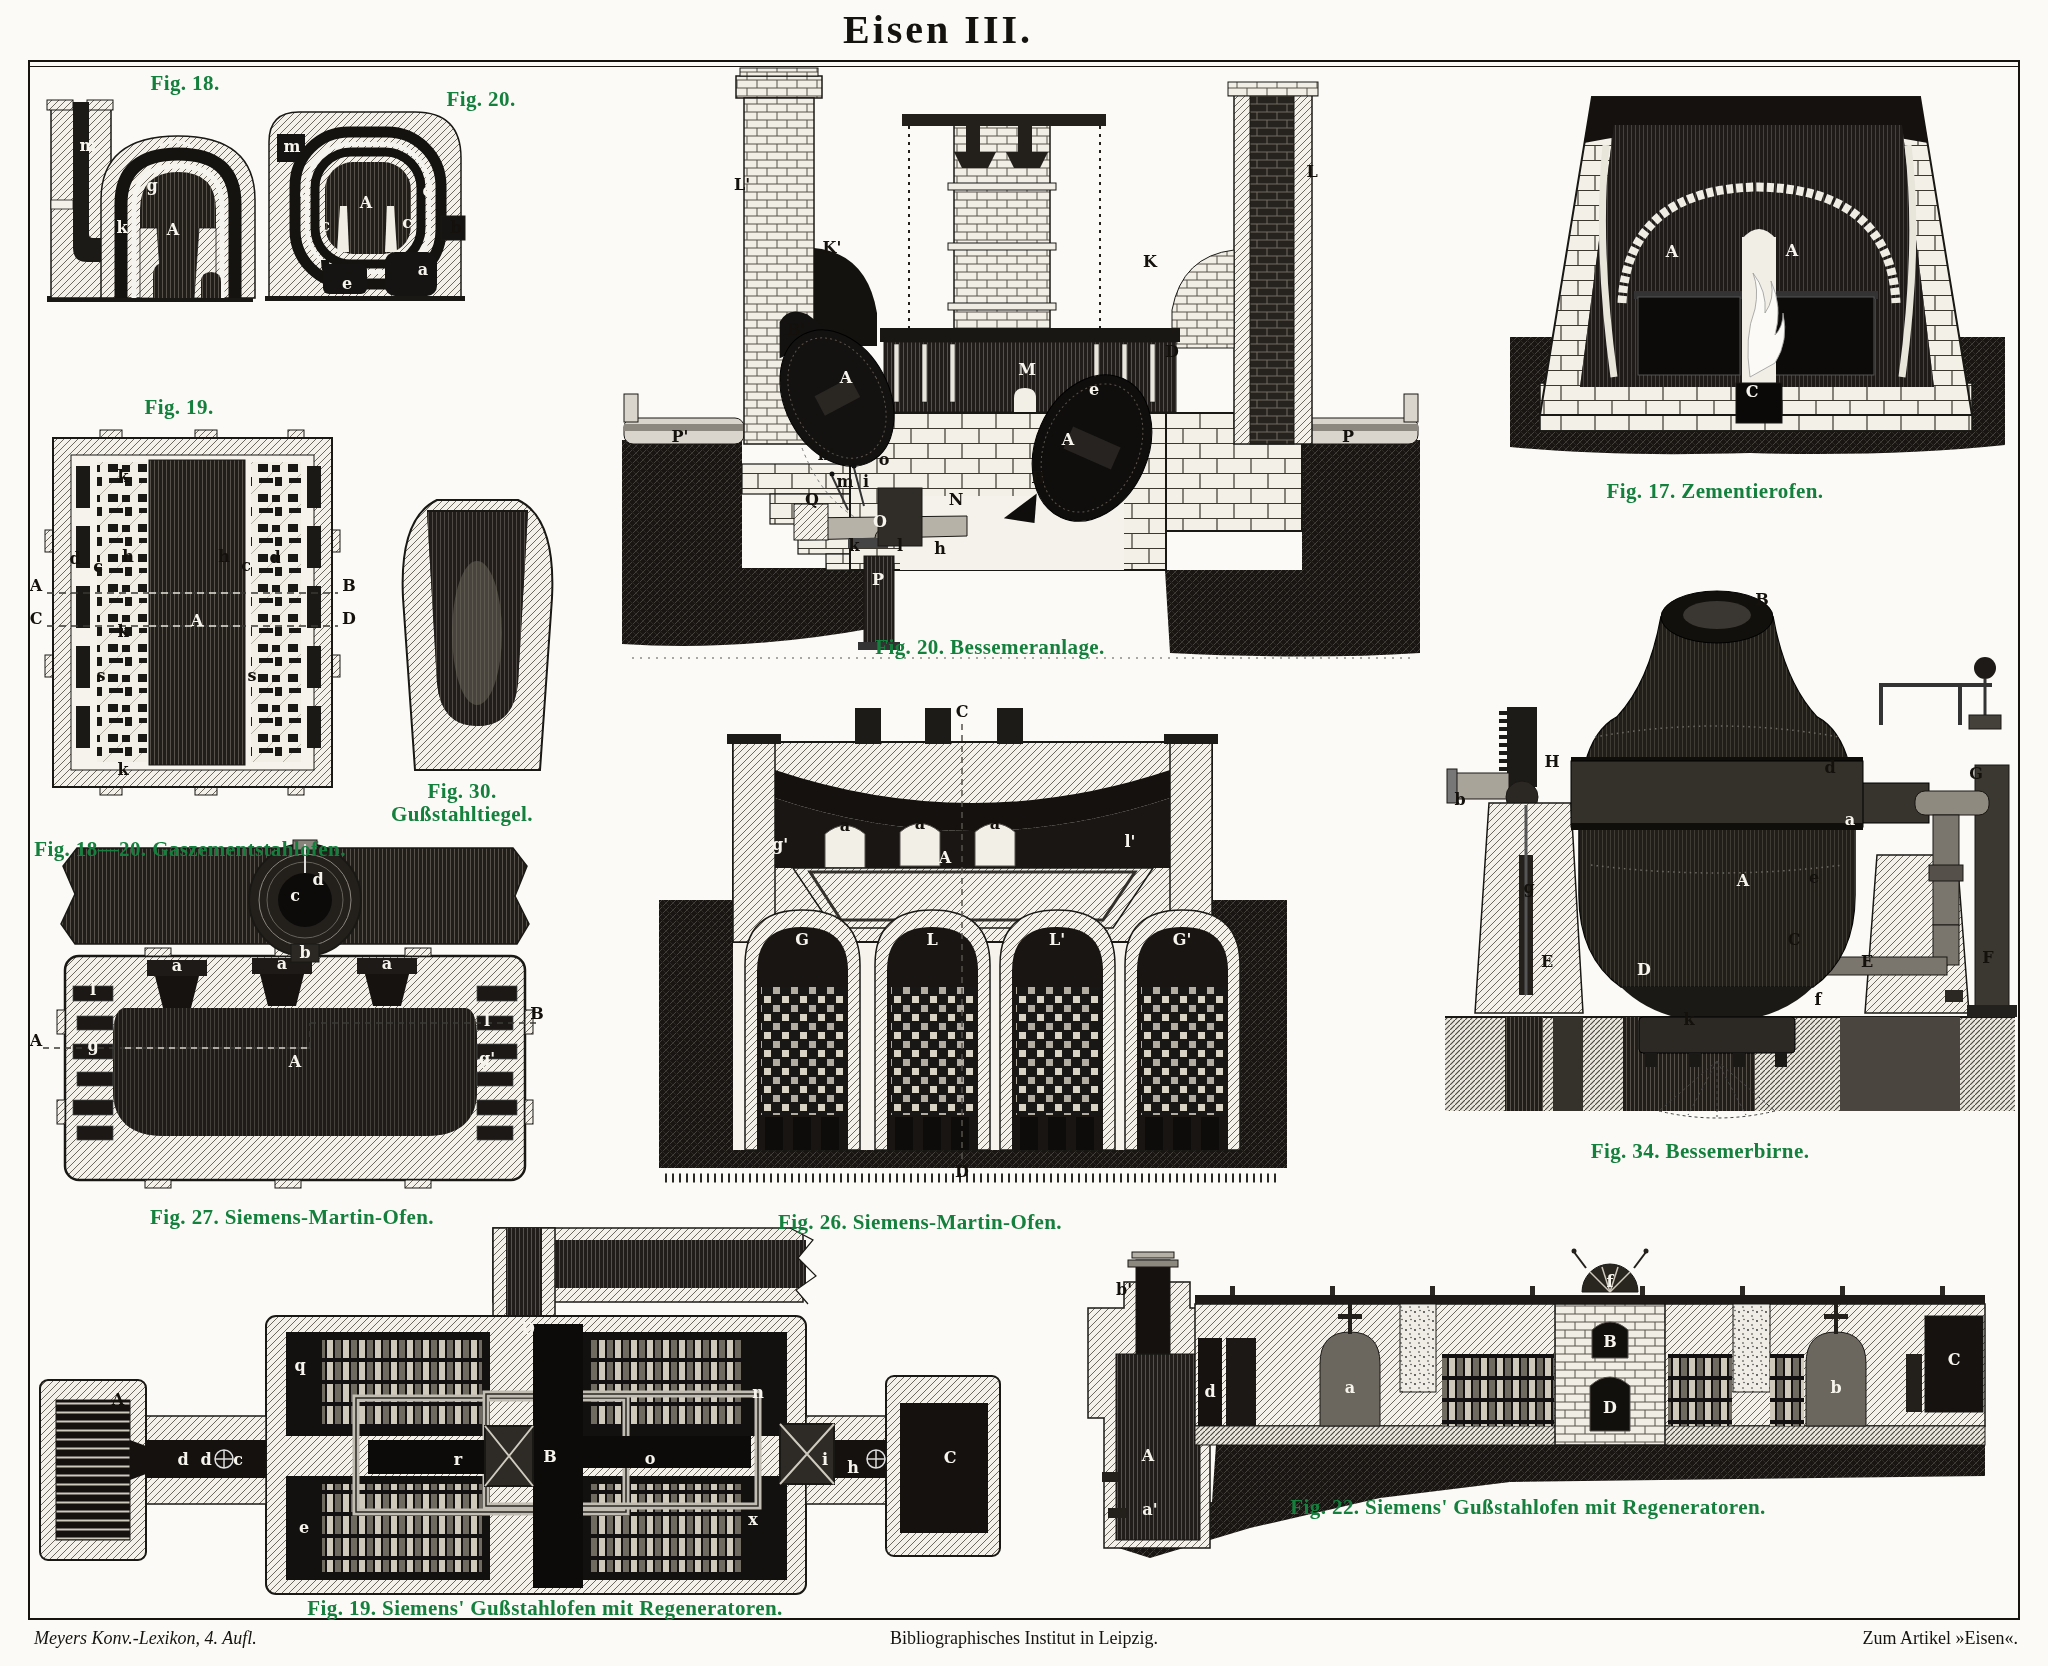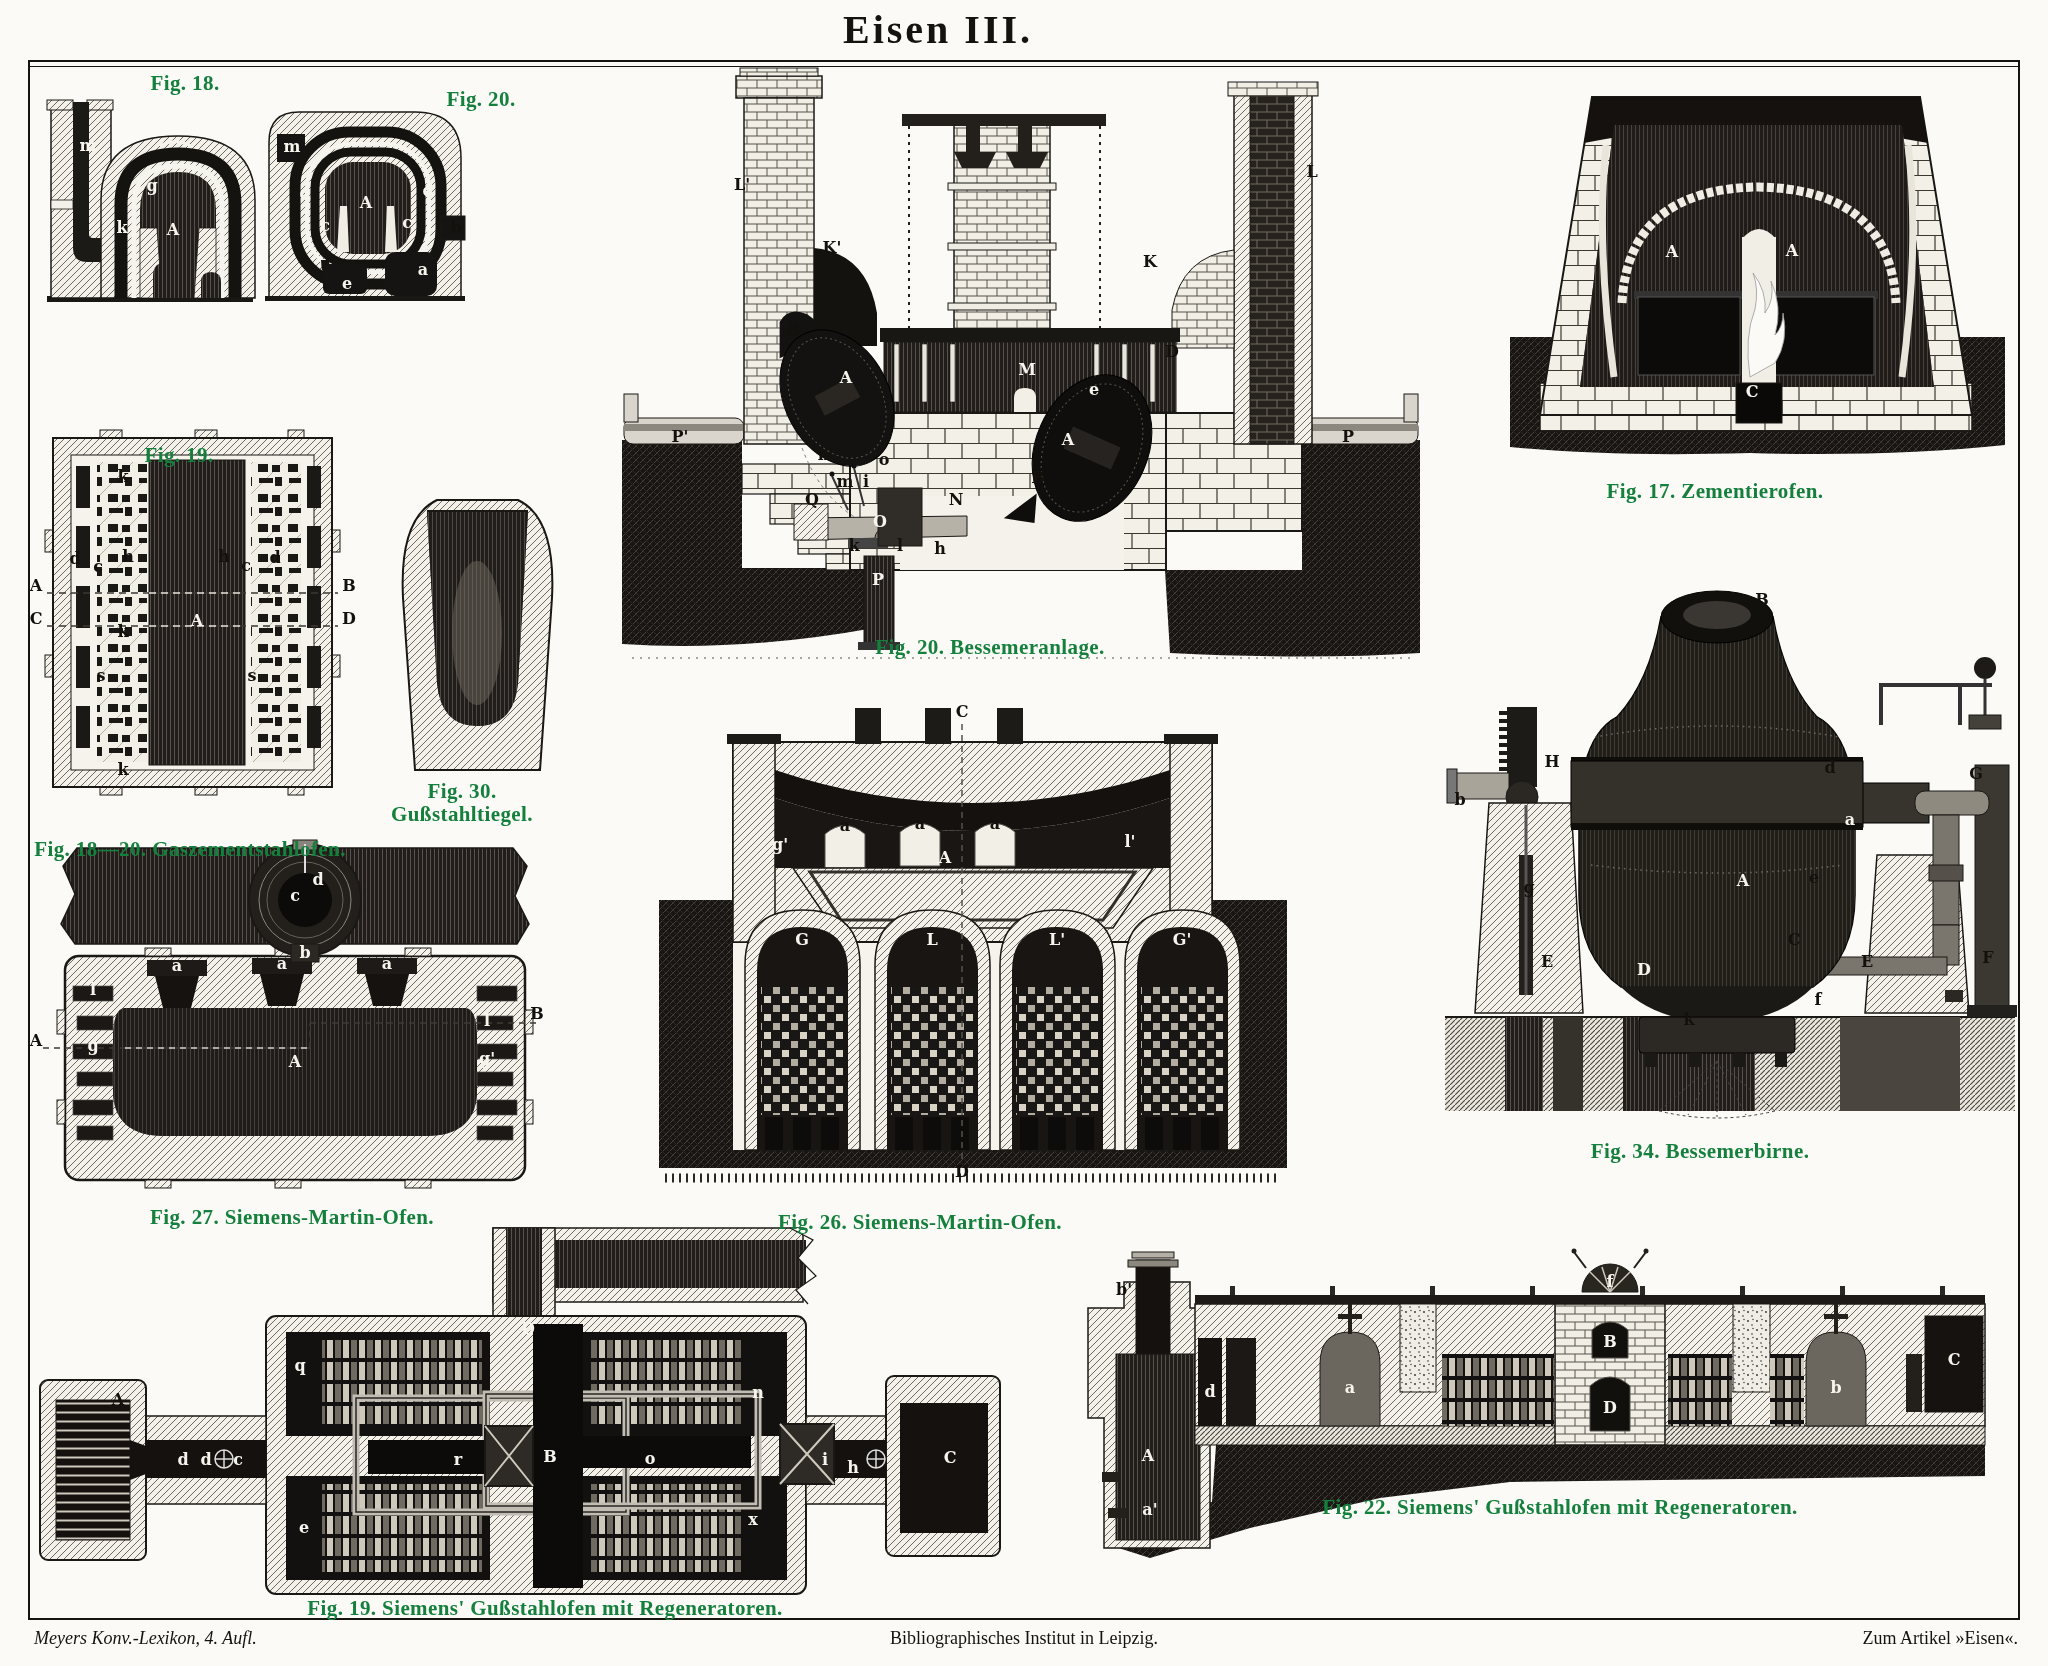--- a/index.html
+++ b/index.html
@@ -578,21 +578,21 @@
     <div class="fig-caption" style="left: 435px; top: 88px; margin-left: 46px;">Fig. 20.</div>
     <span class="lbl lw" style="left: 292px; top: 147px;">m</span>
     <span class="lbl lw" style="left: 366px; top: 203px;">A</span>
     <span class="lbl lw" style="left: 305px; top: 194px;">d</span>
     <span class="lbl lw" style="left: 428px; top: 191px;">d</span>
     <span class="lbl lw" style="left: 325px; top: 226px;">c</span>
     <span class="lbl lw" style="left: 407px; top: 223px;">c</span>
     <span class="lbl lb" style="left: 456px; top: 228px;">b</span>
     <span class="lbl lw" style="left: 347px; top: 284px;">e</span>
     <span class="lbl lw" style="left: 423px; top: 270px;">a</span>
-    <div class="fig-caption" style="left: 179px; top: 396px; margin-top: 48px;">Fig. 19.</div>
+    <div class="fig-caption" style="left: 179px; top: 396px;">Fig. 19.</div>
     <span class="lbl lb" style="left: 36px; top: 586px;">A</span>
     <span class="lbl lb" style="left: 349px; top: 586px;">B</span>
     <span class="lbl lb" style="left: 36px; top: 619px;">C</span>
     <span class="lbl lb" style="left: 349px; top: 619px;">D</span>
     <span class="lbl lw" style="left: 197px; top: 621px;">A</span>
     <span class="lbl lb" style="left: 123px; top: 477px;">k</span>
     <span class="lbl lb" style="left: 123px; top: 632px;">k</span>
     <span class="lbl lb" style="left: 123px; top: 770px;">k</span>
     <span class="lbl lb" style="left: 75px; top: 559px;">d</span>
     <span class="lbl lb" style="left: 98px; top: 567px;">c</span>
@@ -687,21 +687,21 @@
     <span class="lbl lw" style="left: 458px; top: 1460px;">r</span>
     <span class="lbl lw" style="left: 550px; top: 1457px;">B</span>
     <span class="lbl lw" style="left: 650px; top: 1459px;">o</span>
     <span class="lbl lb" style="left: 118px; top: 1400px;">A</span>
     <span class="lbl lw" style="left: 950px; top: 1458px;">C</span>
     <span class="lbl lw" style="left: 183px; top: 1460px;">d</span>
     <span class="lbl lw" style="left: 206px; top: 1460px;">d</span>
     <span class="lbl lw" style="left: 238px; top: 1460px;">c</span>
     <span class="lbl lw" style="left: 825px; top: 1460px;">i</span>
     <span class="lbl lw" style="left: 853px; top: 1468px;">h</span>
-    <div class="fig-caption" style="left: 1560px; top: 1496px;">Fig. 22. Siemens' Gußstahlofen mit Regeneratoren.</div>
+    <div class="fig-caption" style="left: 1528px; top: 1496px;">Fig. 22. Siemens' Gußstahlofen mit Regeneratoren.</div>
     <span class="lbl lb" style="left: 1124px; top: 1290px;">b'</span>
     <span class="lbl lw" style="left: 1148px; top: 1456px;">A</span>
     <span class="lbl lw" style="left: 1150px; top: 1510px;">a'</span>
     <span class="lbl lw" style="left: 1210px; top: 1392px;">d</span>
     <span class="lbl lw" style="left: 1350px; top: 1388px;">a</span>
     <span class="lbl lw" style="left: 1610px; top: 1282px;">f</span>
     <span class="lbl lw" style="left: 1610px; top: 1342px;">B</span>
     <span class="lbl lw" style="left: 1610px; top: 1408px;">D</span>
     <span class="lbl lw" style="left: 1836px; top: 1388px;">b</span>
     <span class="lbl lw" style="left: 1954px; top: 1360px;">C</span>

